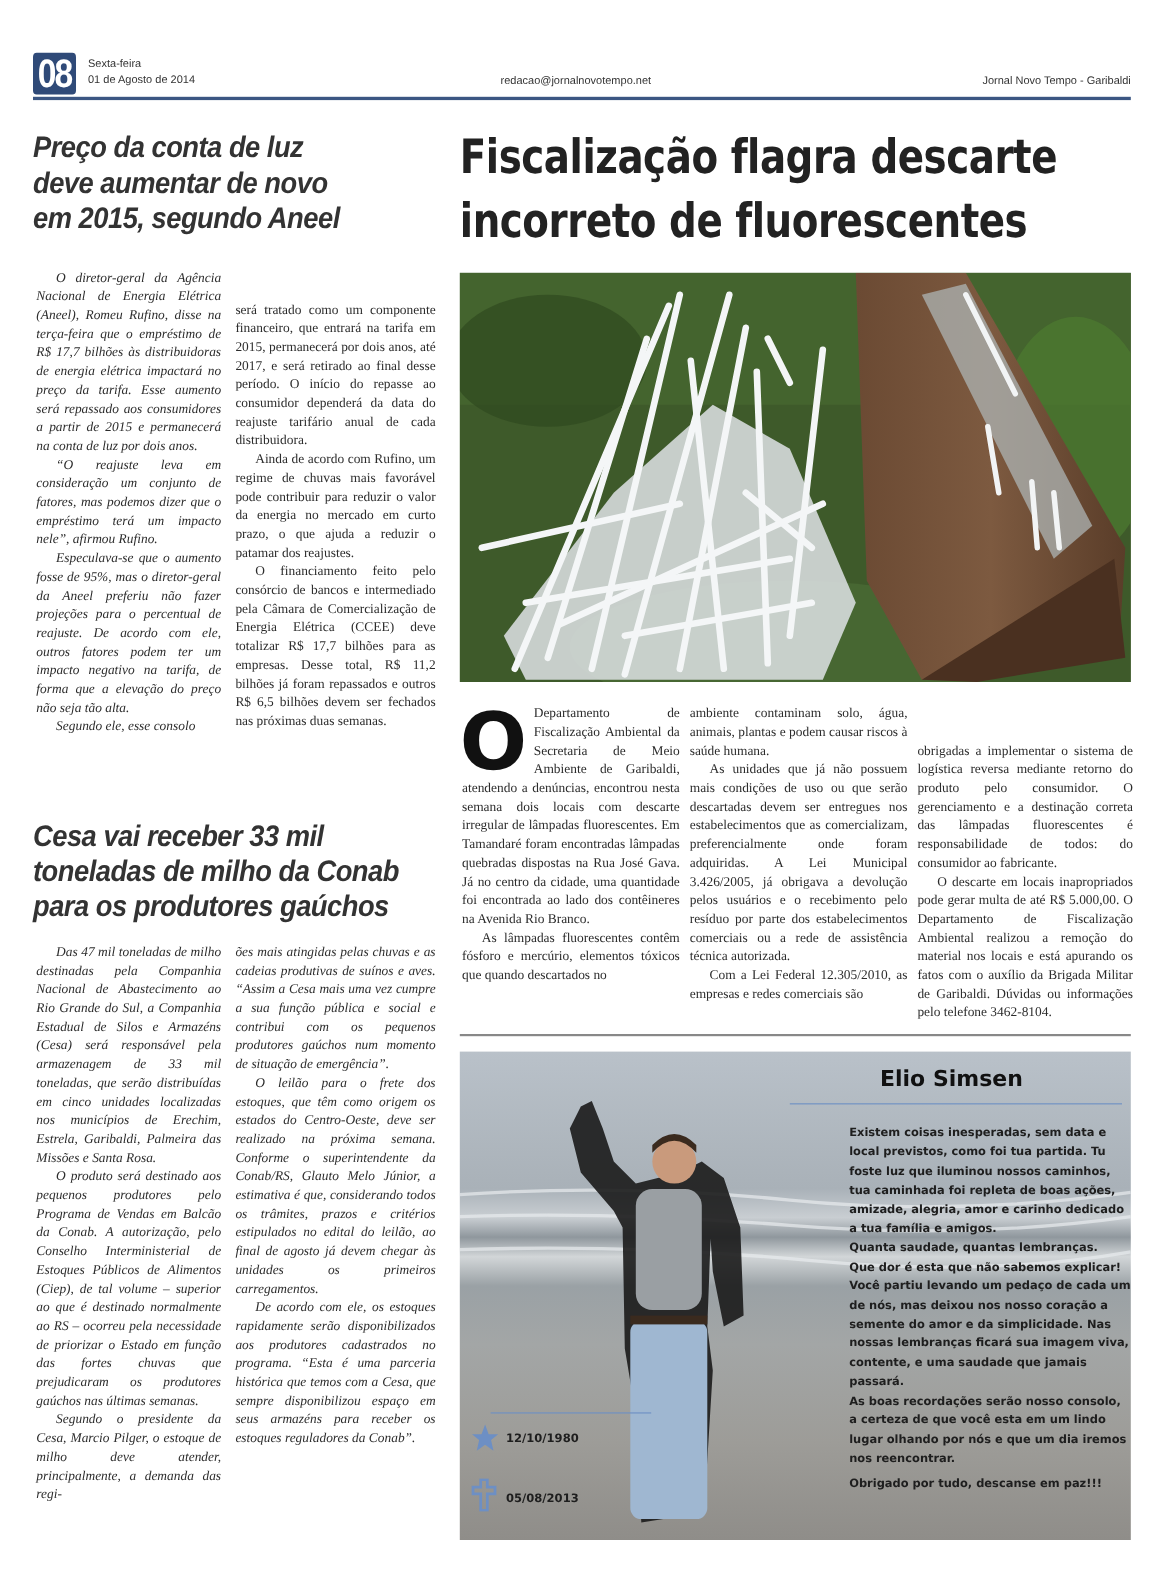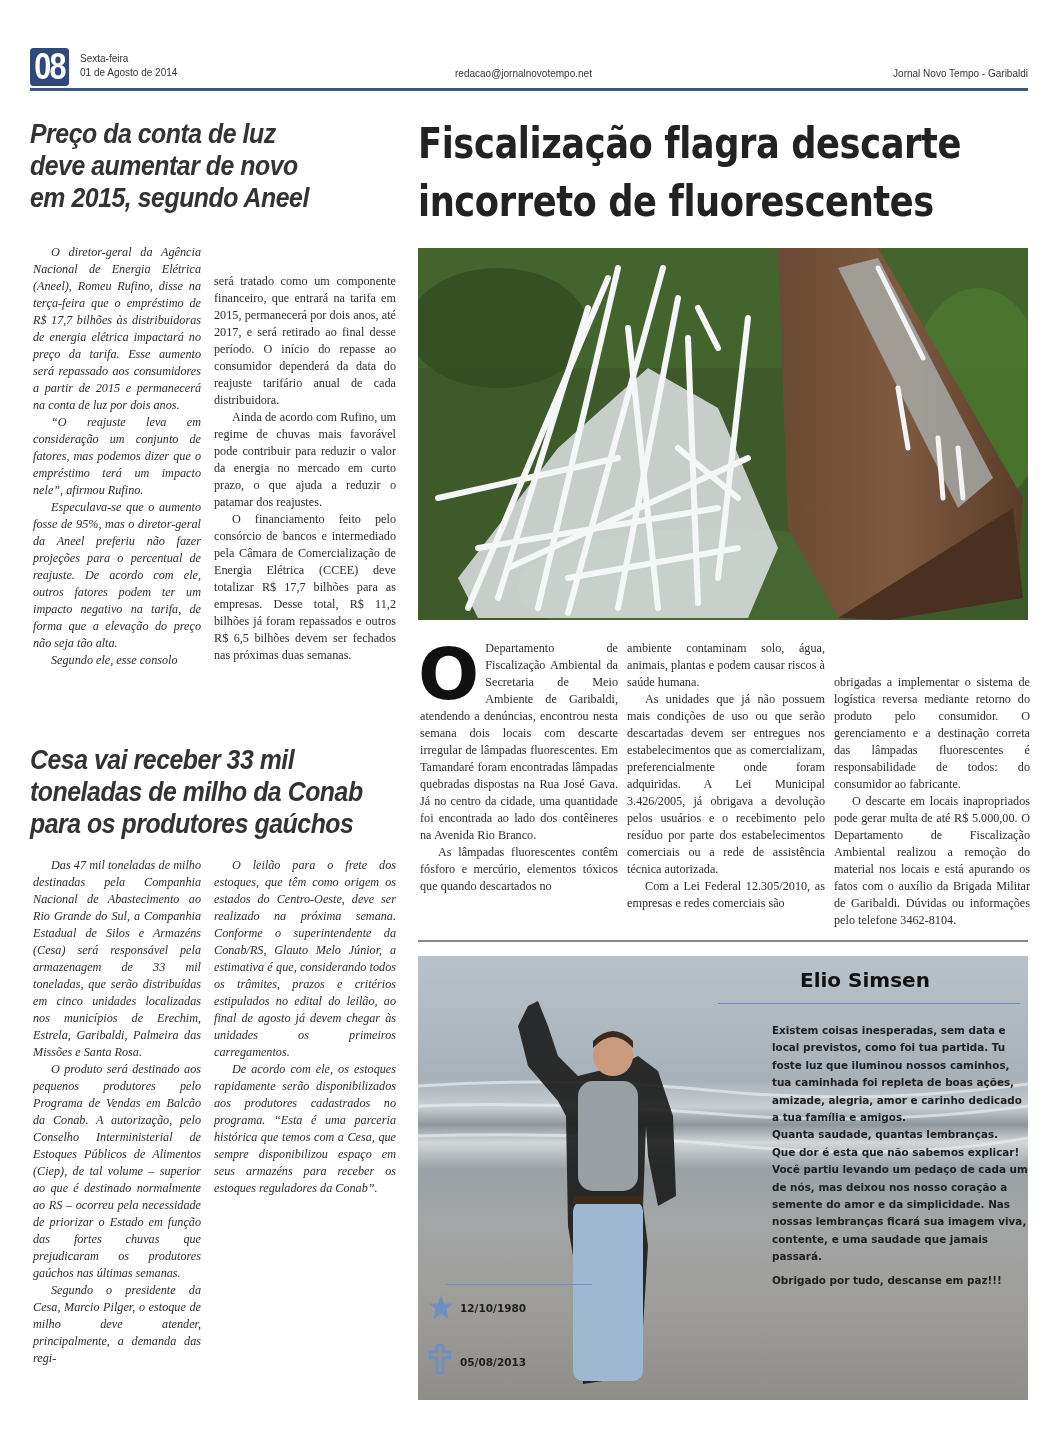--- a/index.html
+++ b/index.html
@@ -92,20 +92,21 @@
   <div>Cesa vai receber 33 mil</div>
   <div>toneladas de milho da Conab</div>
   <div>para os produtores gaúchos</div>
 </h2>
 <div class="col c3">
   <p>Das 47 mil toneladas de milho destinadas pela Companhia Nacional de Abastecimento ao Rio Grande do Sul, a Companhia Estadual de Silos e Armazéns (Cesa) será responsável pela armazenagem de 33 mil toneladas, que serão distribuídas em cinco unidades localizadas nos municípios de Erechim, Estrela, Garibaldi, Palmeira das Missões e Santa Rosa.</p>
   <p>O produto será destinado aos pequenos produtores pelo Programa de Vendas em Balcão da Conab. A autorização, pelo Conselho Interministerial de Estoques Públicos de Alimentos (Ciep), de tal volume – superior ao que é destinado normalmente ao RS – ocorreu pela necessidade de priorizar o Estado em função das fortes chuvas que prejudicaram os produtores gaúchos nas últimas semanas.</p>
   <p>Segundo o presidente da Cesa, Marcio Pilger, o estoque de milho deve atender, principalmente, a demanda das regi-</p>
 </div>
 <div class="col c4">
+  <p style="text-indent:0">ões mais atingidas pelas chuvas e as cadeias produtivas de suínos e aves. “Assim a Cesa mais uma vez cumpre a sua função pública e social e contribui com os pequenos produtores gaúchos num momento de situação de emergência”.</p>
   <p>O leilão para o frete dos estoques, que têm como origem os estados do Centro-Oeste, deve ser realizado na próxima semana. Conforme o superintendente da Conab/RS, Glauto Melo Júnior, a estimativa é que, considerando todos os trâmites, prazos e critérios estipulados no edital do leilão, ao final de agosto já devem chegar às unidades os primeiros carregamentos.</p>
   <p>De acordo com ele, os estoques rapidamente serão disponibilizados aos produtores cadastrados no programa. “Esta é uma parceria histórica que temos com a Cesa, que sempre disponibilizou espaço em seus armazéns para receber os estoques reguladores da Conab”.</p>
 </div>
 
 <h1 class="mh">
   <div>Fiscalização flagra descarte</div>
   <div>incorreto de fluorescentes</div>
 </h1>
 
 <div class="photo" title="Lâmpadas fluorescentes descartadas junto a um caixão de madeira sobre a vegetação">
@@ -186,20 +187,21 @@
     <rect x="155" y="240" width="70" height="8" fill="#3a2a1e"></rect>
   </svg>
 
   <div class="obit-name">Elio Simsen</div>
   <div class="obit-rule1"></div>
   <div class="obit-text">
     <div>Existem coisas inesperadas, sem data e local previstos, como foi tua partida. Tu foste luz que iluminou nossos caminhos, tua caminhada foi repleta de boas ações, amizade, alegria, amor e carinho dedicado a tua família e amigos.</div>
     <div>Quanta saudade, quantas lembranças.</div>
     <div>Que dor é esta que não sabemos explicar!</div>
     <div>Você partiu levando um pedaço de cada um de nós, mas deixou nos nosso coração a semente do amor e da simplicidade. Nas nossas lembranças ficará sua imagem viva, contente, e uma saudade que jamais passará.</div>
+    <div>As boas recordações serão nosso consolo, a certeza de que você esta em um lindo lugar olhando por nós e que um dia iremos nos reencontrar.</div>
     <div class="gap"></div>
     <div>Obrigado por tudo, descanse em paz!!!</div>
   </div>
   <div class="obit-rule2"></div>
 
   <span class="obit-icon i1">
     <svg width="26" height="26" viewBox="0 0 24 24">
         <polygon points="12,1 15,9 23,9 17,14 19,23 12,18 5,23 7,14 1,9 9,9" fill="#6d8fc4"></polygon>
       </svg>
   </span>

